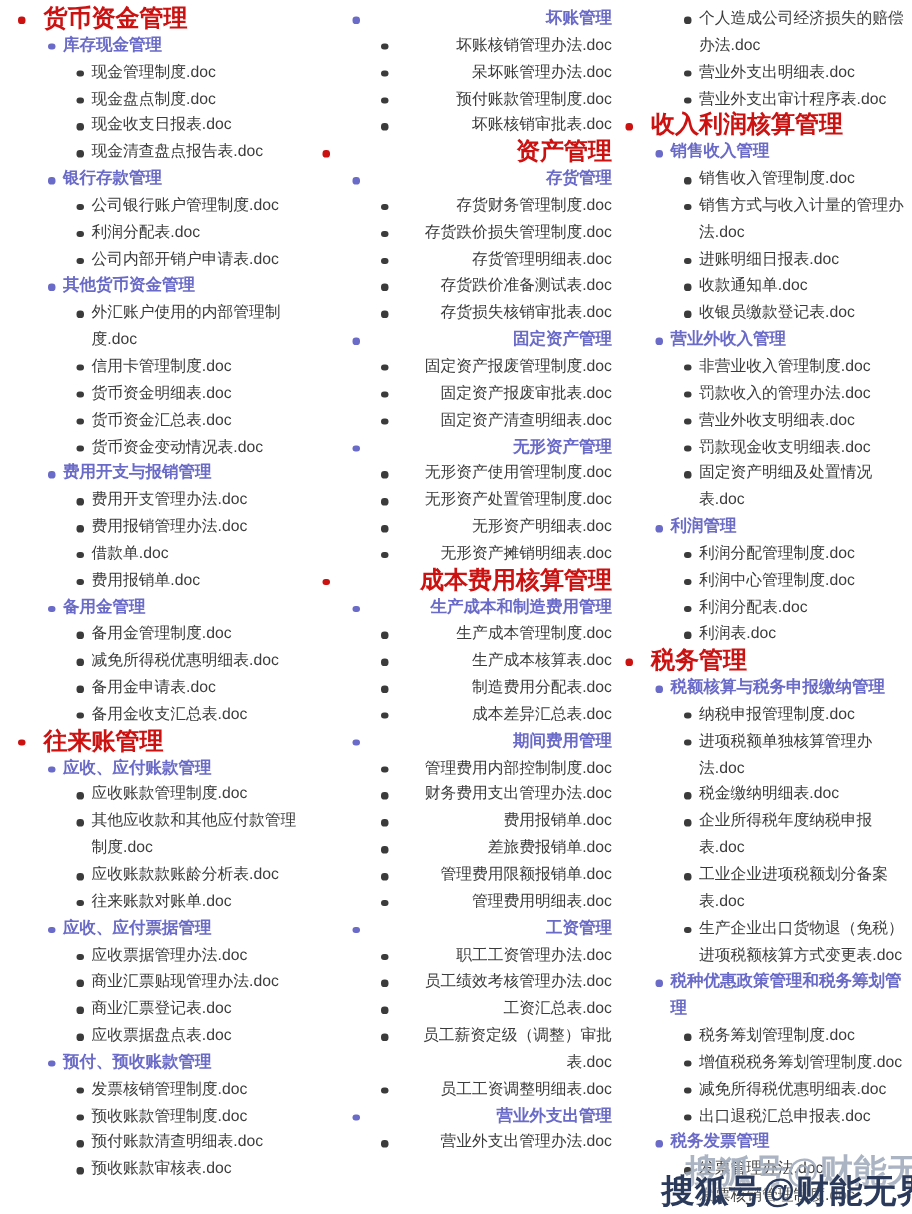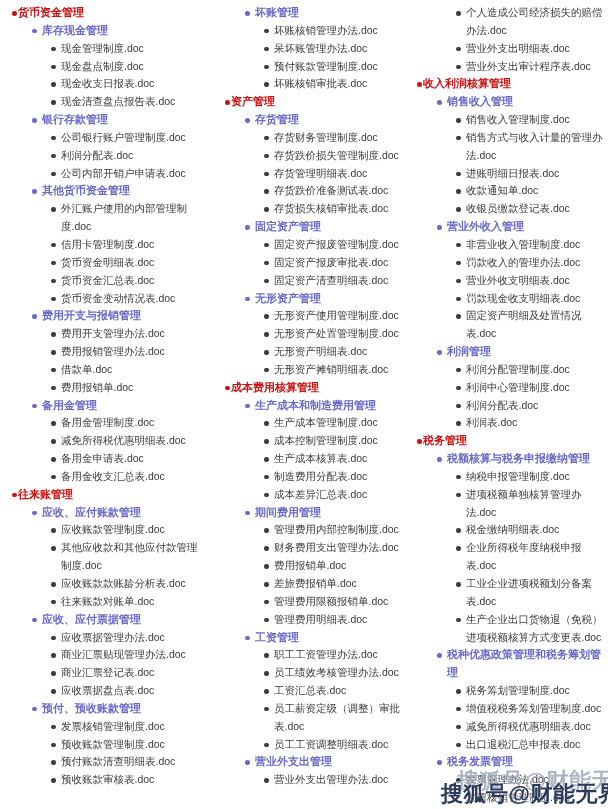--- a/index.html
+++ b/index.html
@@ -5,27 +5,27 @@
   html,body{margin:0;padding:0;background:#ffffff;}
   .page{
     position:relative;
     width:608px;height:809px;
     background:#ffffff;
     overflow:hidden;
     font-family:"Liberation Sans","DejaVu Sans",sans-serif;
   }
   .col{position:absolute;top:4px;}
   .col1{left:0;width:200px;}
-  .col2{left:213px;width:205px;}
+  .col2{left:203px;width:205px;text-align:right;}
   .col3{left:405px;width:203px;}
   .item{position:relative;line-height:17.85px;}
   .item .bullet{
     position:absolute;top:7px;width:4.5px;height:4.5px;border-radius:50%;
   }
-  .lvl1{padding-left:18px;color:#cc1111;font-weight:700;font-size:11px;font-family:Liberation Serif, serif;}
+  .lvl1{padding-left:29px;color:#cc1111;font-weight:700;font-size:16px;font-family:Liberation Serif, serif;}
   .lvl1 .bullet{left:12px;background:#cc1111;}
   .lvl2{padding-left:42px;color:#6a6ac8;font-weight:700;font-size:11px;}
   .lvl2 .bullet{left:32px;background:#6a6ac8;}
   .lvl3{padding-left:61px;color:#3b3b3b;font-weight:400;font-size:10.5px;}
   .lvl3 .bullet{left:51px;background:#3b3b3b;}
   .watermark{position:absolute;left:0;top:0;width:608px;height:809px;pointer-events:none;}
   .wm-text{
     position:absolute;white-space:nowrap;
     font-size:22px;font-weight:700;letter-spacing:0.5px;
     font-family:"Liberation Sans","DejaVu Sans",sans-serif;
@@ -99,21 +99,20 @@
       <div class="item lvl3"><span class="bullet"></span><span class="txt">固定资产报废审批表.doc</span></div>
       <div class="item lvl3"><span class="bullet"></span><span class="txt">固定资产清查明细表.doc</span></div>
       <div class="item lvl2"><span class="bullet"></span><span class="txt">无形资产管理</span></div>
       <div class="item lvl3"><span class="bullet"></span><span class="txt">无形资产使用管理制度.doc</span></div>
       <div class="item lvl3"><span class="bullet"></span><span class="txt">无形资产处置管理制度.doc</span></div>
       <div class="item lvl3"><span class="bullet"></span><span class="txt">无形资产明细表.doc</span></div>
       <div class="item lvl3"><span class="bullet"></span><span class="txt">无形资产摊销明细表.doc</span></div>
       <div class="item lvl1"><span class="bullet"></span><span class="txt">成本费用核算管理</span></div>
       <div class="item lvl2"><span class="bullet"></span><span class="txt">生产成本和制造费用管理</span></div>
       <div class="item lvl3"><span class="bullet"></span><span class="txt">生产成本管理制度.doc</span></div>
-      <div class="item lvl3"><span class="bullet"></span><span class="txt">成本控制管理制度.doc</span></div>
       <div class="item lvl3"><span class="bullet"></span><span class="txt">生产成本核算表.doc</span></div>
       <div class="item lvl3"><span class="bullet"></span><span class="txt">制造费用分配表.doc</span></div>
       <div class="item lvl3"><span class="bullet"></span><span class="txt">成本差异汇总表.doc</span></div>
       <div class="item lvl2"><span class="bullet"></span><span class="txt">期间费用管理</span></div>
       <div class="item lvl3"><span class="bullet"></span><span class="txt">管理费用内部控制制度.doc</span></div>
       <div class="item lvl3"><span class="bullet"></span><span class="txt">财务费用支出管理办法.doc</span></div>
       <div class="item lvl3"><span class="bullet"></span><span class="txt">费用报销单.doc</span></div>
       <div class="item lvl3"><span class="bullet"></span><span class="txt">差旅费报销单.doc</span></div>
       <div class="item lvl3"><span class="bullet"></span><span class="txt">管理费用限额报销单.doc</span></div>
       <div class="item lvl3"><span class="bullet"></span><span class="txt">管理费用明细表.doc</span></div>

